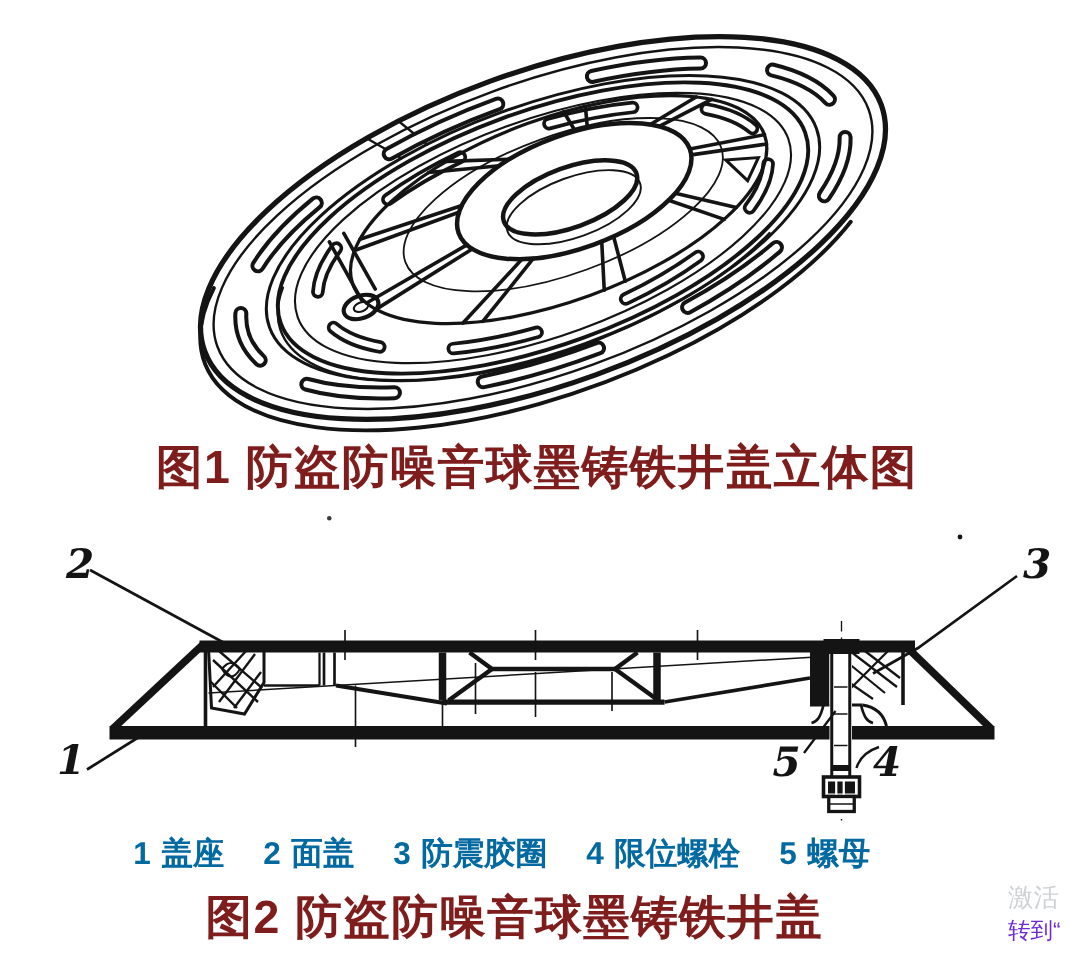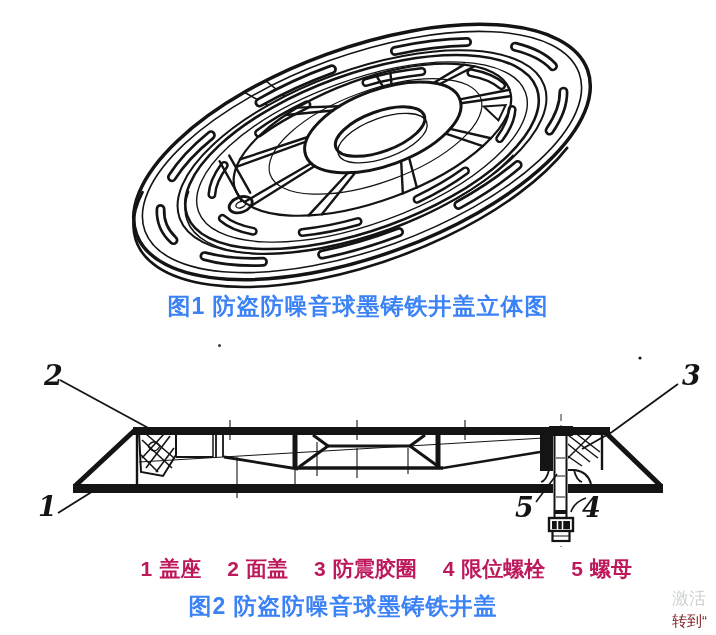--- a/index.html
+++ b/index.html
@@ -11,45 +11,45 @@
     font-family:"Liberation Sans", sans-serif;
     color:#161616;
   }
   .fig{position:absolute;left:0;}
   .fig1{top:0;width:716px;height:290px;}
   .fig2{top:350px;width:716px;height:212px;}
   .caption{
     position:absolute;left:0;width:716px;
     text-align:center;
     font-weight:700;
-    font-size:23px;
+    font-size:31px;
     letter-spacing:1px;
-    color:#3b82f6;
+    color:#7f1d1d;
     white-space:nowrap;
   }
   .caption1{top:291px;}
   .caption2{top:591px;width:686px;}
   .legend{
-    position:absolute;top:555px;left:0;width:645px;
-    text-align:right;
+    position:absolute;top:555px;left:12px;width:645px;
+    text-align:center;
     font-weight:700;
     font-size:21px;
-    color:#be185d;
+    color:#0369a1;
     white-space:nowrap;
   }
   .legend .lg-item{margin:0 13px;}
   .legend .lg-num{margin-right:7px;}
   .watermark{
     position:absolute;top:590px;left:672px;
     color:#cfd2d5;
     font-size:17px;
     line-height:1.0;
     white-space:nowrap;
   }
-  .watermark .wm2{font-size:15px;color:#7f1d1d;margin-top:6px;}
+  .watermark .wm2{font-size:15px;color:#6d28d9;margin-top:6px;}
   .speck{position:absolute;background:#3a3a3a;border-radius:50%;}
   .speck.s1{left:218px;top:344px;width:3px;height:3px;}
   svg .ink{stroke:#141414;fill:none;}
   svg text{font-family:"DejaVu Serif", serif;font-style:italic;font-weight:bold;font-size:27px;fill:#141414;stroke:none;}
 </style>
 </head>
 <body>
 
 <div class="page">
 

